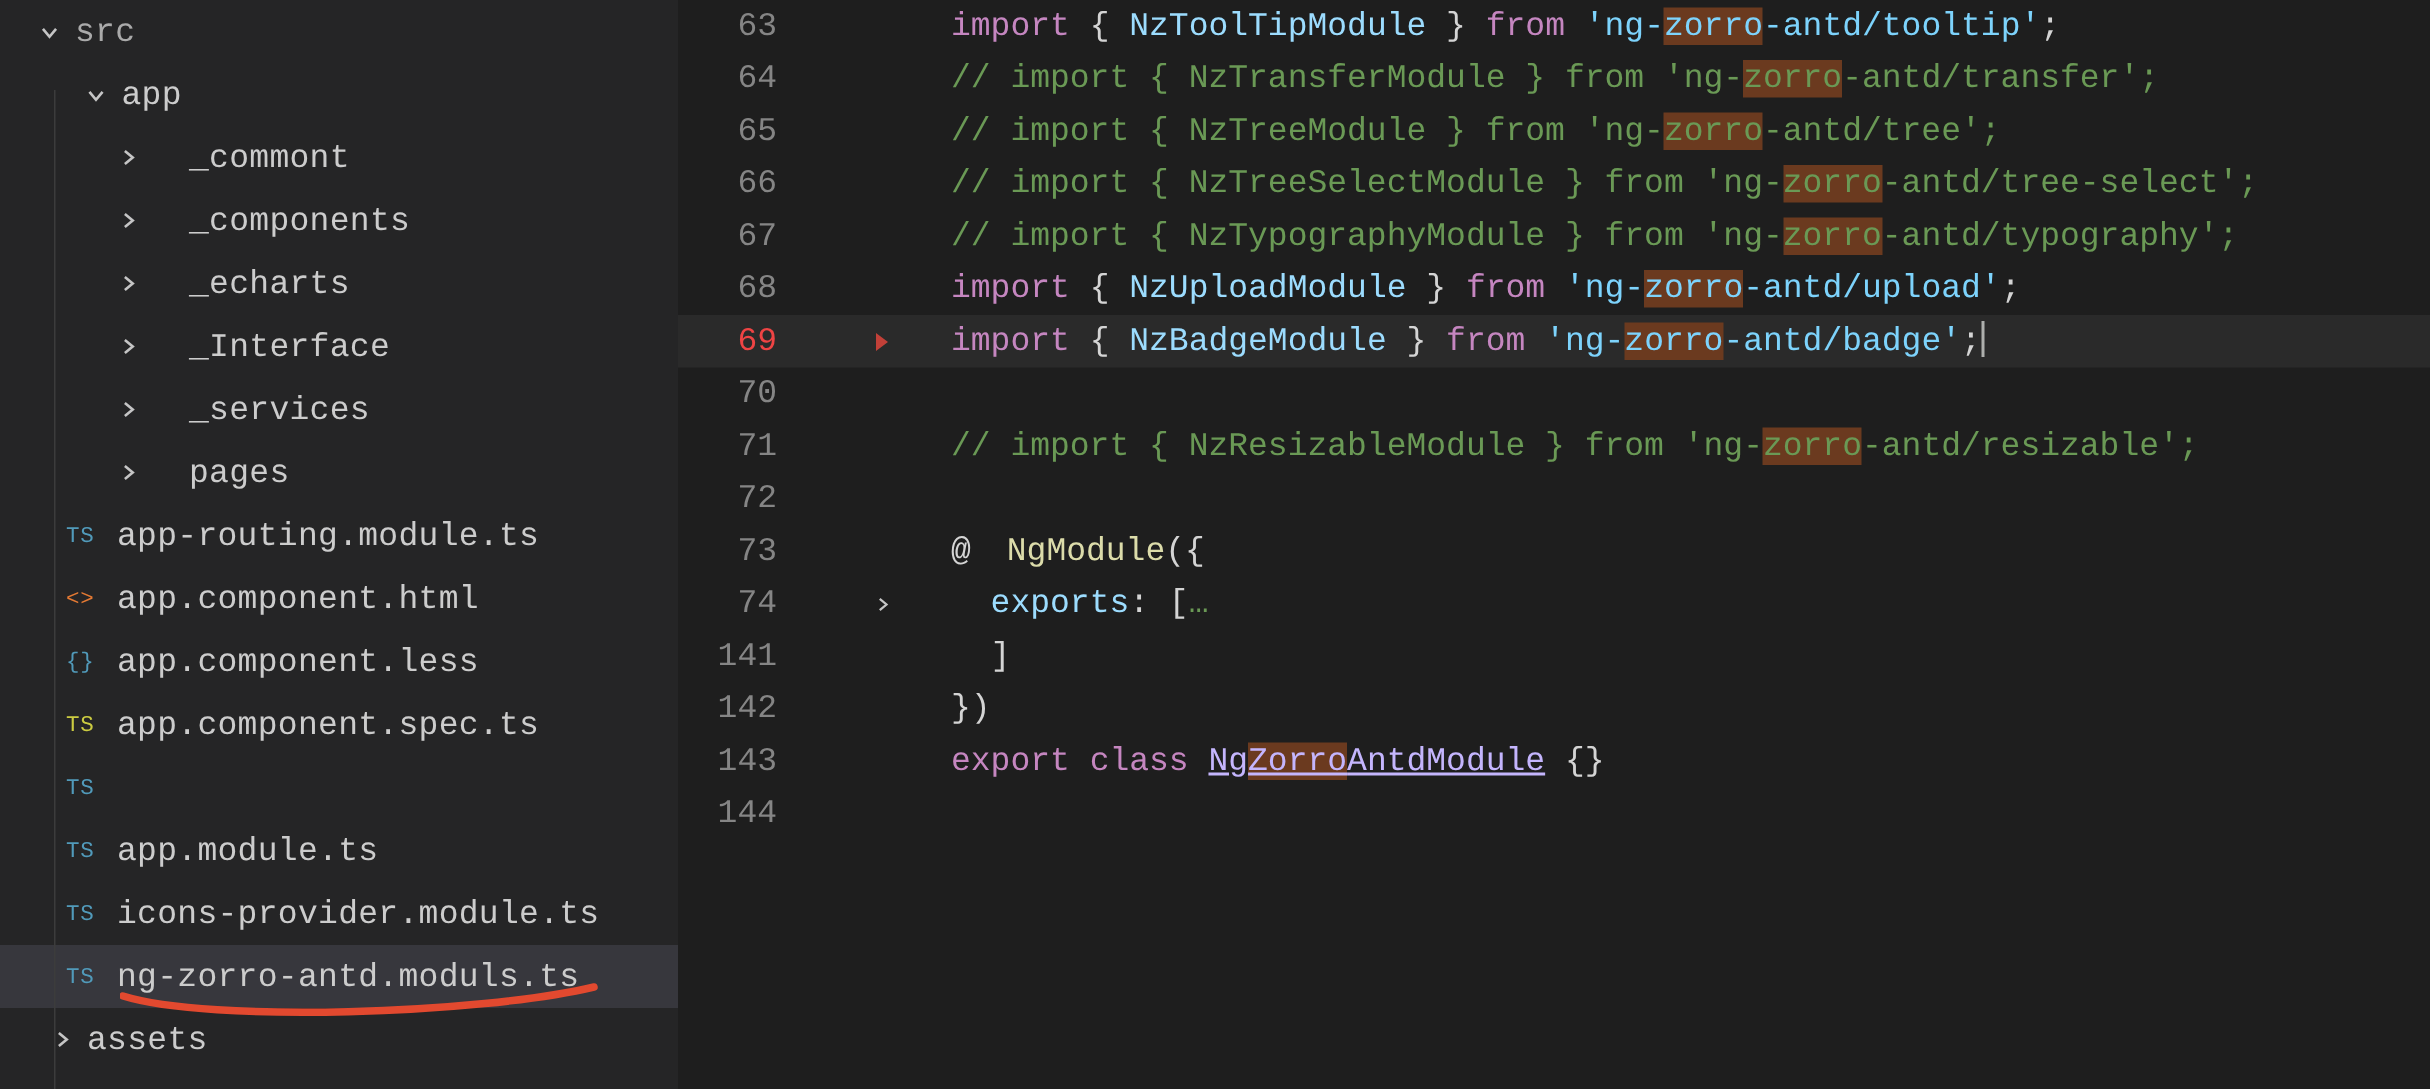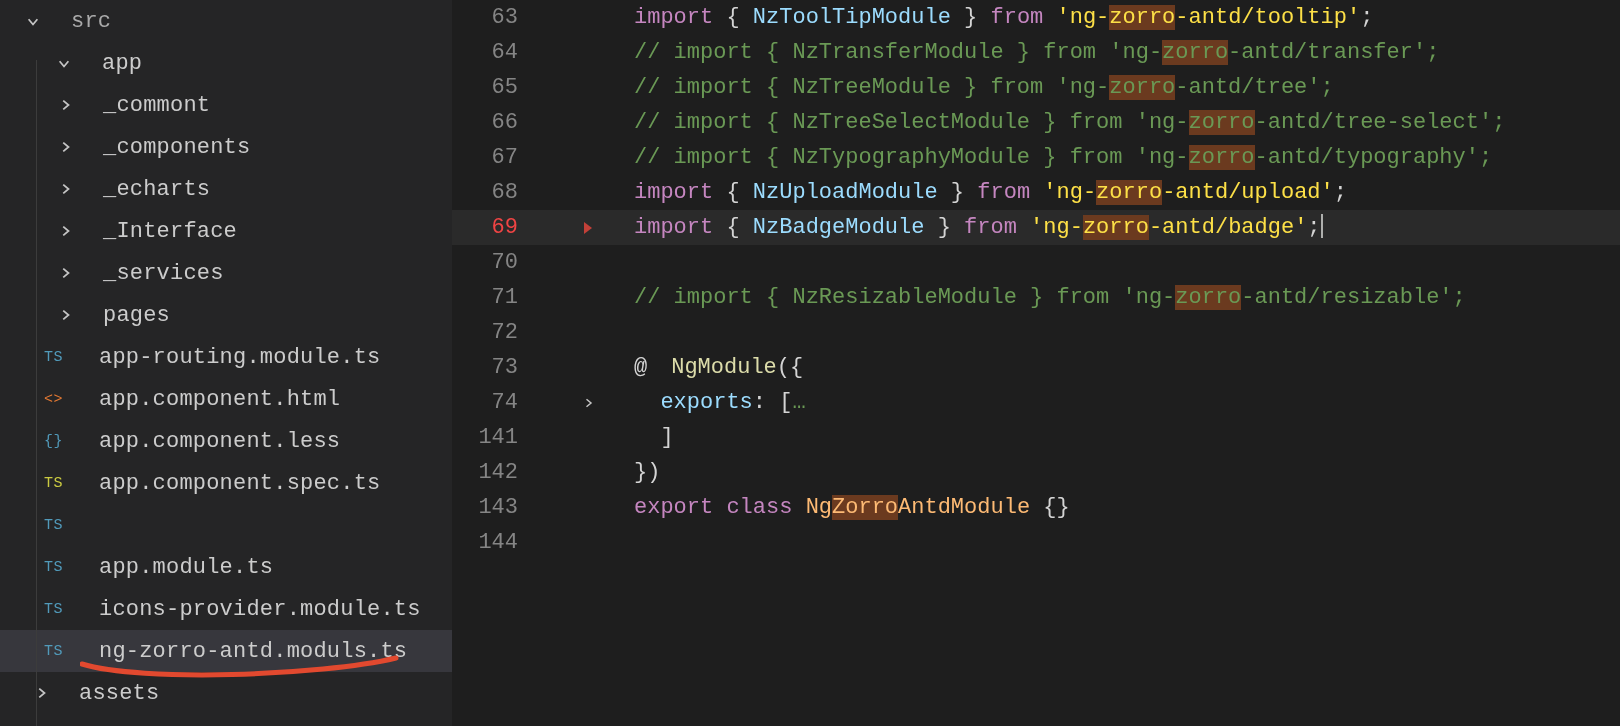--- a/index.html
+++ b/index.html
@@ -28,40 +28,40 @@
     padding-left: 14px;
     color: #cccccc;
     font-size: 22px;
     letter-spacing: 0.2px;
     cursor: pointer;
     white-space: nowrap;
   }
   .tree-row.active { background: #37373d; }
   .tree-row.parent-src { padding-left: 22px; color: #aaaaaa; }
   .tree-row.parent-app { padding-left: 53px; }
-  .tree-row.folder { padding-left: 54px; }
+  .tree-row.folder { padding-left: 74px; gap: 24px; }
   .tree-row.file   { padding-left: 44px; }
   .tree-row.assets { padding-left: 30px; }
   .twisty {
     display: inline-flex; width: 22px; justify-content: center;
     color: #c5c5c5; margin-right: 6px;
   }
   .twisty svg { width: 14px; height: 14px; }
   .chev-right { transform: rotate(0deg); }
   .chev-down  { transform: rotate(90deg); }
   .file-icon {
     display: inline-flex; width: 28px; justify-content: flex-start;
     font-weight: 400; font-size: 15px; letter-spacing: 0.5px;
     margin-right: 6px;
   }
   .ic-ts   { color: #519aba; }
   .ic-ts-y { color: #cbcb41; }
   .ic-html { color: #e37933; }
   .ic-less { color: #519aba; }
-  .label { flex: 0 0 auto; margin-left: 21px; }
+  .label { flex: 0 0 auto; }
   .vline {
     position: absolute;
     left: 36px; top: 60px; bottom: 0;
     width: 1px; background: #3c3c3c;
     pointer-events: none;
   }
   .sidebar { position: relative; }
 
   .underline {
     position: absolute;
@@ -104,23 +104,23 @@
     border-top: 6px solid transparent;
     border-bottom: 6px solid transparent;
     border-left: 8px solid #c24038;
   }
   .code { white-space: pre; }
   .line.current { background: #2a2a2a; }
   .line.current .gutter { color: #ef4444; }
 
   .keyword { color: #c586c0; }
   .id      { color: #9cdcfe; }
-  .string  { color: #fde047; }
+  .string  { color: #7dd3fc; }
   .comment { color: #6a9955; }
-  .type    { color: #fdba74; }
+  .type    { color: #c4b5fd; text-decoration: underline; }
   .decor   { color: #dcdcaa; margin-left: 24px; }
   .punc    { color: #d4d4d4; }
   .hl      { background: #6b3a1f; }
   .cursor-mark {
     display:inline-block; width:2px; height:24px;
     background:#aeafad; vertical-align:middle; margin-bottom:2px;
   }
 </style>
 </head>
 <body>

